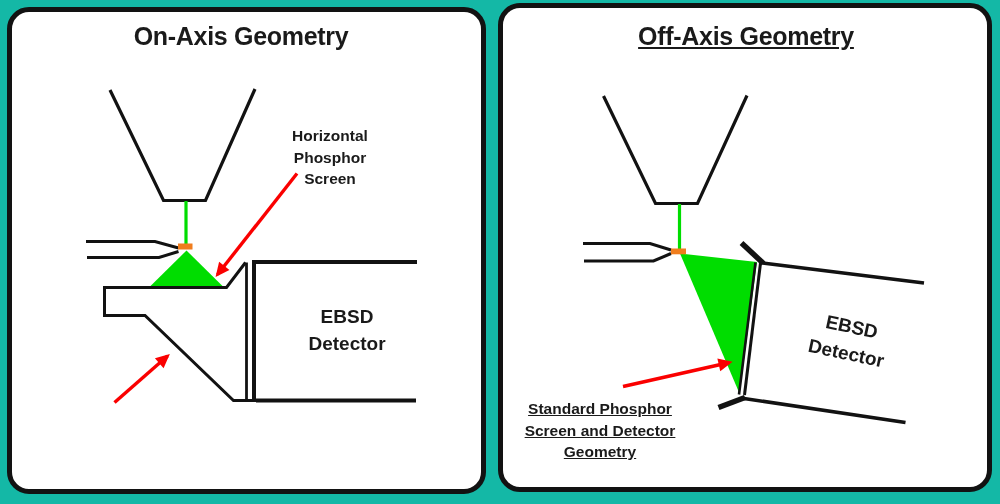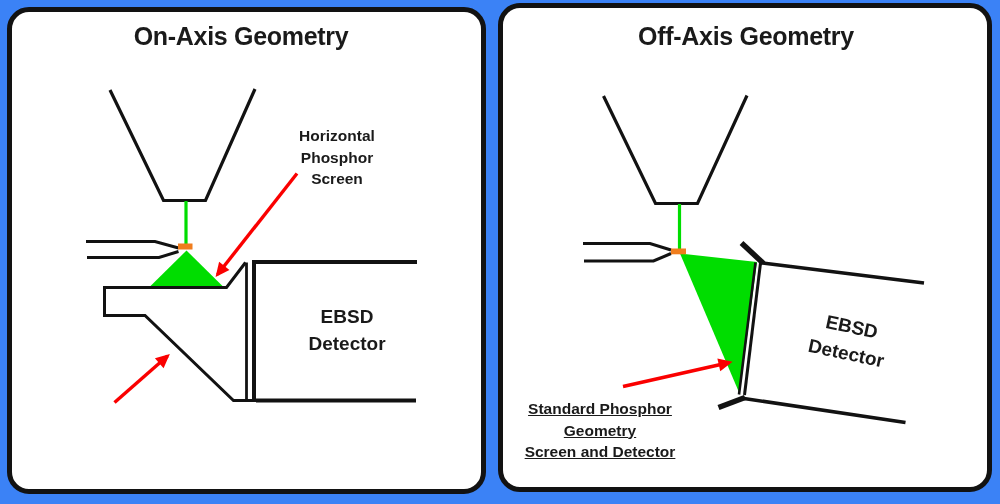--- a/index.html
+++ b/index.html
@@ -1,34 +1,34 @@
 <!DOCTYPE html>
 <html><head>
 <meta charset="utf-8">
 <style>
   html,body{margin:0;padding:0;background:#ffffff;}
   #canvas{
-    position:relative;width:1000px;height:504px;background:#3b82f6;
+    position:relative;width:1000px;height:504px;background:#14b8a6;
     font-family:"Liberation Sans",sans-serif;overflow:hidden;
   }
   .panel{
     position:absolute;background:#ffffff;border:5px solid #121212;border-radius:22px;
   }
   #panel-left{left:7px;top:7px;width:469px;height:477px;}
   #panel-right{left:498px;top:3px;width:484px;height:479px;}
   #art{position:absolute;left:0;top:0;pointer-events:none;}
   .label{
     position:absolute;transform:translateX(-50%);text-align:center;
     font-weight:bold;color:#1a1a1a;white-space:nowrap;
   }
   .title{font-size:25px;line-height:28px;letter-spacing:-0.3px;}
   #title-left{left:241px;top:22px;}
-  #title-right{left:746px;top:22px;}
+  #title-right{left:746px;top:22px;text-decoration:underline;}
   .small{font-size:15.5px;line-height:21.5px;}
-  #label-phosphor{left:337px;top:125px;}
+  #label-phosphor{left:330px;top:125px;}
   #label-replacement{left:95px;top:407px;}
   #label-standard{left:600px;top:398px;text-decoration:underline;}
   .ebsd{font-size:19px;line-height:27px;}
   #ebsd-left{left:347px;top:303px;}
   #ebsd-right{left:849px;top:313px;transform:translateX(-50%) rotate(12deg);}
 </style>
 </head>
 <body>
 
 <div id="canvas">
@@ -87,17 +87,17 @@
   </div>
 
 
   <div class="label ebsd" id="ebsd-right">
     <div>EBSD</div>
     <div>Detector</div>
   </div>
 
   <div class="label small" id="label-standard">
     <div>Standard Phosphor</div>
+    <div>Screen and Detector</div>
     <div>Geometry</div>
-    <div>Screen and Detector</div>
   </div>
 
 </div>
 
 </body></html>

